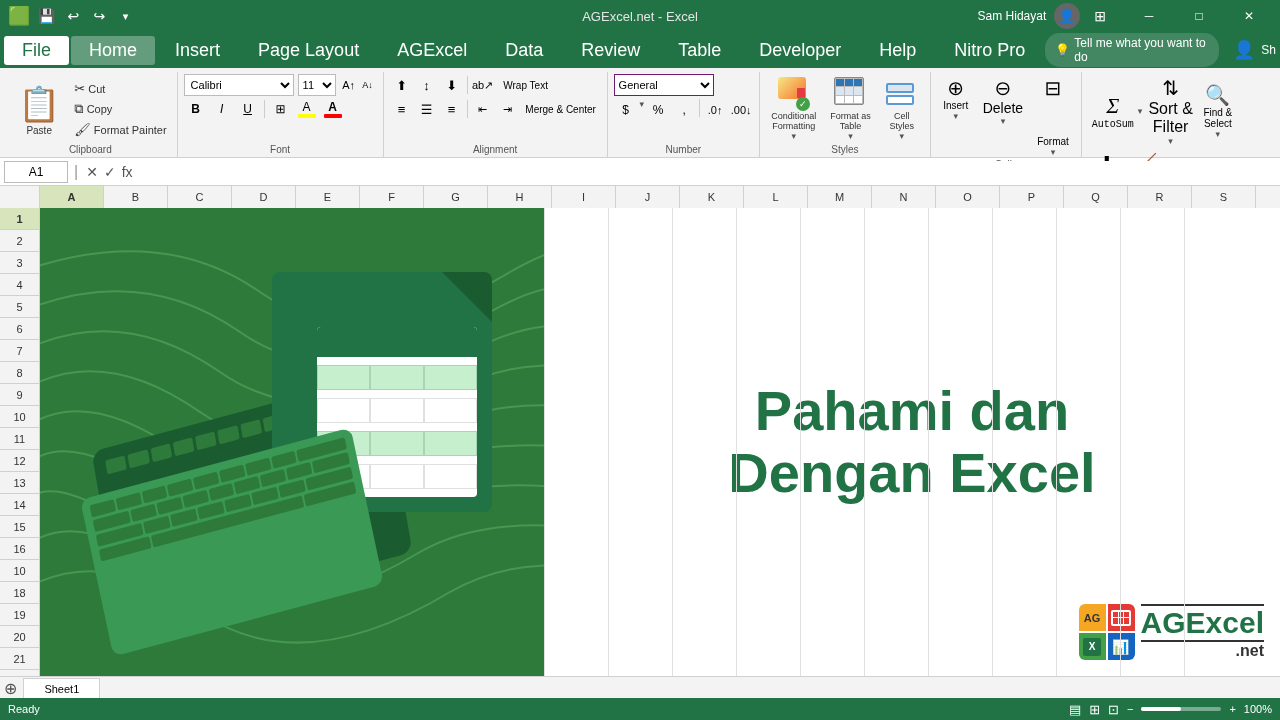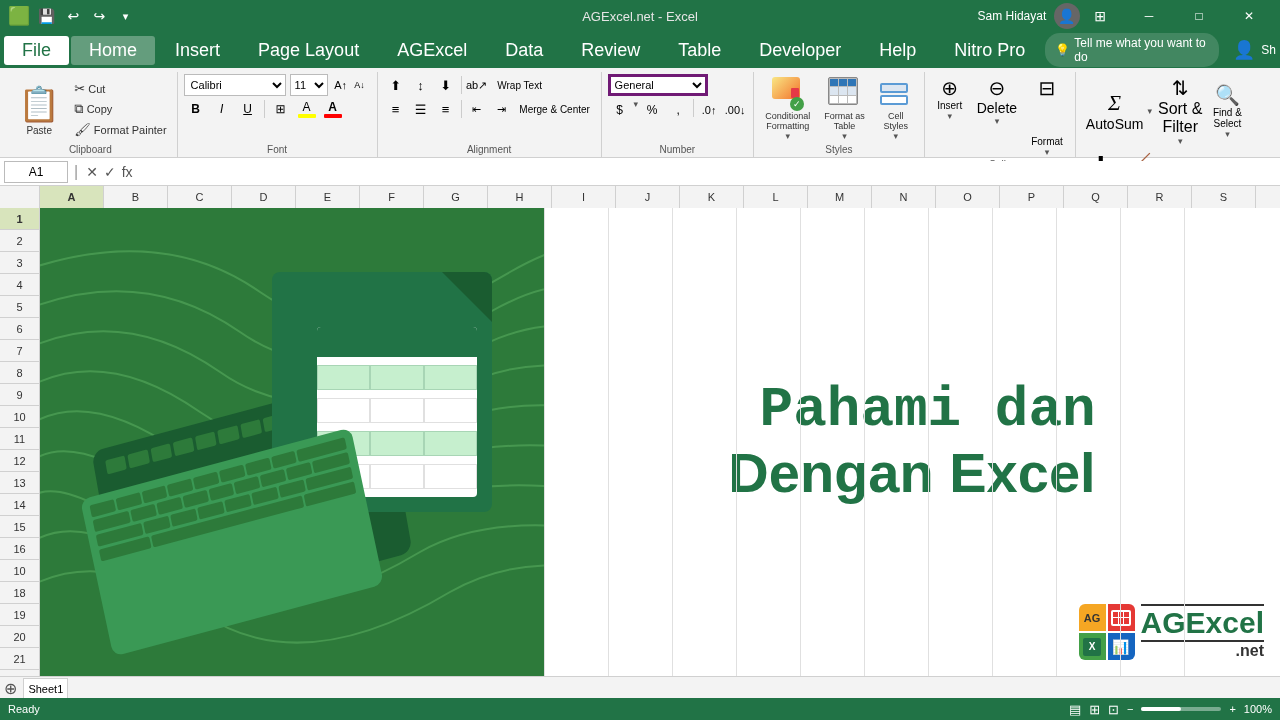--- a/index.html
+++ b/index.html
@@ -103,21 +103,21 @@
       border-radius: 2px;
       font-size: 11px;
       color: #333;
     }
     .small-btn .s-icon { font-size: 13px; }
 
     
     .font-group { display: flex; flex-direction: column; gap: 2px; flex: 1; }
     .font-row1 { display: flex; align-items: center; gap: 4px; }
     .font-select {
-      width: 102px; height: 22px; font-size: 11px; border: 1px solid #bbb;
+      width: 110px; height: 22px; font-size: 11px; border: 1px solid #bbb;
       background: white; padding: 0 2px; cursor: pointer;
     }
     .font-size-select { width: 38px; height: 22px; font-size: 11px; border: 1px solid #bbb; background: white; }
     .font-size-btns { display: flex; gap: 1px; }
     .fs-btn { width: 18px; height: 22px; font-size: 11px; cursor: pointer; border: none; background: transparent; }
     .font-row2 { display: flex; align-items: center; gap: 2px; }
     .fmt-btn {
       width: 24px; height: 22px; display: flex; align-items: center; justify-content: center;
       font-size: 12px; cursor: pointer; border-radius: 2px; border: none; background: transparent;
     }
@@ -127,21 +127,21 @@
 
     
     .align-group { display: flex; flex-direction: column; gap: 2px; }
     .align-row { display: flex; align-items: center; gap: 1px; }
     .align-btn {
       width: 24px; height: 22px; display: flex; align-items: center; justify-content: center;
       font-size: 13px; cursor: pointer; border-radius: 2px; border: none; background: transparent;
     }
 
     
-    .num-select { width: 100px; height: 22px; font-size: 11px; border: 3px solid #701a75; background: white; }
+    .num-select { width: 100px; height: 22px; font-size: 11px; border: 1px solid #701a75; background: white; }
 
     
     .styles-btn {
       display: flex; flex-direction: column; align-items: center;
       padding: 3px 5px; cursor: pointer; border-radius: 3px; font-size: 10px; min-width: 44px;
     }
 
     
     .formula-bar {
       height: 28px;
@@ -190,21 +190,21 @@
       position: absolute; top: 0; left: 0; right: 0; bottom: 0;
       display: flex; flex-direction: column;
     }
 
     
     .sheet-tabs {
       height: 22px; background: #f3f3f3; border-top: 1px solid #d0d0d0;
       display: flex; align-items: flex-end; padding-left: 4px; gap: 2px;
     }
     .sheet-tab {
-      height: 20px; padding: 0 4px; font-size: 11px;
+      height: 20px; padding: 0 20px; font-size: 11px;
       border: 1px solid #d0d0d0; border-bottom: none; background: #e0e0e0;
       cursor: pointer; display: flex; align-items: center;
     }
     .sheet-tab.active { background: white; }
 
     
     .editing-grp { display: flex; flex-direction: column; gap: 2px; }
     .editing-row { display: flex; align-items: center; gap: 2px; }
     .edit-btn {
       display: flex; flex-direction: column; align-items: center;
@@ -226,21 +226,21 @@
     .dd-arrow { font-size: 9px; color: #555; }
 
     .with-dropdown { display: flex; align-items: center; gap: 1px; }
 
     
     .autosum-btn {
       display: flex; flex-direction: column; align-items: center;
       padding: 2px 4px; cursor: pointer; border-radius: 2px; min-width: 50px;
     }
     .autosum-btn .a-icon { font-size: 22px; font-family: serif; }
-    .autosum-btn .a-label { font-size: 14px; }
+    .autosum-btn .a-label { font-size: 10px; font-family: Liberation Mono, monospace; }
     .autosum-with-dd { display: flex; align-items: center; }
 
     
     .sort-filter-btn {
       display: flex; flex-direction: column; align-items: center;
       padding: 2px 4px; cursor: pointer; border-radius: 2px; min-width: 44px;
     }
     .sort-filter-btn .sf-icon { font-size: 20px; }
     .sort-filter-btn .sf-label { font-size: 16px; }
 
@@ -692,21 +692,21 @@
                 </div>
               </div>
             </div>
 
           </div>
         </div>
 
         <div style="flex:1; background:white; display:flex; flex-direction:column; justify-content:center; align-items:center; padding:20px 24px; position:relative;">
 
           <div style="text-align:center;">
-            <div style="font-size:56px; font-weight:900; color:#217346; line-height:1.1; font-family:Liberation Mono, monospace; white-space:nowrap;text-align:right;">Pahami dan</div>
+            <div style="font-size:56px; font-weight:900; color:#217346; line-height:1.1; font-family:Liberation Sans, sans-serif; white-space:nowrap;">Pahami dan</div>
             <div style="font-size:56px; font-weight:900; color:#217346; line-height:1.1; font-family:Arial,sans-serif; white-space:nowrap;">Dengan Excel</div>
           </div>
 
           <div style="position:absolute; bottom:16px; right:16px; display:flex; align-items:center; gap:6px;">
 
             <div style="width:56px; height:56px; display:grid; grid-template-columns:1fr 1fr; grid-template-rows:1fr 1fr; gap:2px; border-radius:6px; overflow:hidden;">
               <div style="background:#f5a623; display:flex; align-items:center; justify-content:center; font-weight:900; font-size:11px; color:#333;">AG</div>
               <div style="background:#e53935; display:flex; align-items:center; justify-content:center;">
                 <div style="width:20px; height:16px; background:white; border-radius:2px; display:grid; grid-template-columns:1fr 1fr 1fr; grid-template-rows:1fr 1fr; gap:1px; padding:2px;">
                   <div style="background:#e53935;"></div>

